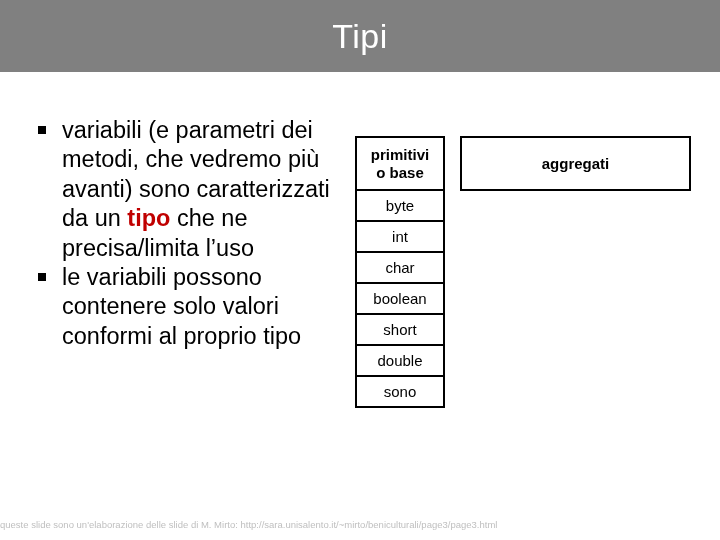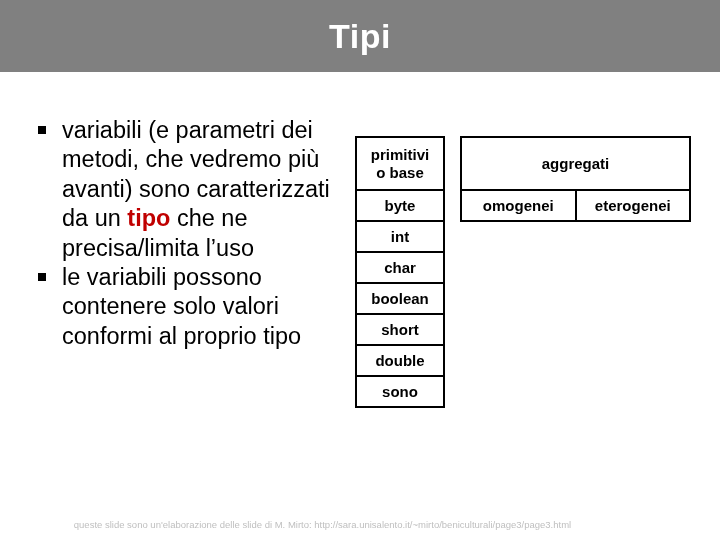--- a/index.html
+++ b/index.html
@@ -27,21 +27,21 @@
   #title-text {
     position: absolute;
     left: 0;
     top: 0;
     width: 720px;
     height: 72px;
     line-height: 72px;
     text-align: center;
     color: #ffffff;
     font-size: 34px;
-    font-weight: 700;
+    font-weight: 400;
     letter-spacing: 0.5px;
     white-space: nowrap;
   }
 
   
   #content {
     position: absolute;
     left: 0;
     top: 72px;
     width: 720px;
@@ -95,21 +95,20 @@
     border-collapse: collapse;
     table-layout: fixed;
   }
   .tbl td {
     border: 2px solid #000000;
     text-align: center;
     vertical-align: middle;
     font-size: 15px;
     color: #000000;
     padding: 0;
-    font-weight: bold;
   }
   .tbl td.hdr {
     font-weight: bold;
     line-height: 18px;
   }
 
   #table-primitive {
     left: 355px;
     top: 64px;
     width: 90px;
@@ -137,21 +136,20 @@
   #table-aggregate td.agg-body {
     height: 145px;
   }
 
   
   #footer-note {
     position: absolute;
     left: 0;
     top: 519px;
     width: 645px;
-    text-align: center;
     font-size: 9.5px;
     color: #bfbfbf;
     white-space: nowrap;
   }
 </style>
 </head>
 <body>
 
 <div id="title-band">
   <div id="title-text">Tipi</div>
@@ -203,22 +201,18 @@
           <td>sono</td>
         </tr>
     </tbody>
   </table>
 
   <table class="tbl" id="table-aggregate">
     <tbody>
       <tr>
         <td class="hdr agg-head" colspan="2">aggregati</td>
       </tr>
-      <tr>
-        <td class="agg-sub">omogenei</td>
-        <td class="agg-sub">eterogenei</td>
-      </tr>
     </tbody>
   </table>
 
 </div>
 
 <div id="footer-note">queste slide sono un'elaborazione delle slide di M. Mirto: http://sara.unisalento.it/~mirto/beniculturali/page3/page3.html</div>
 
 </body></html>

